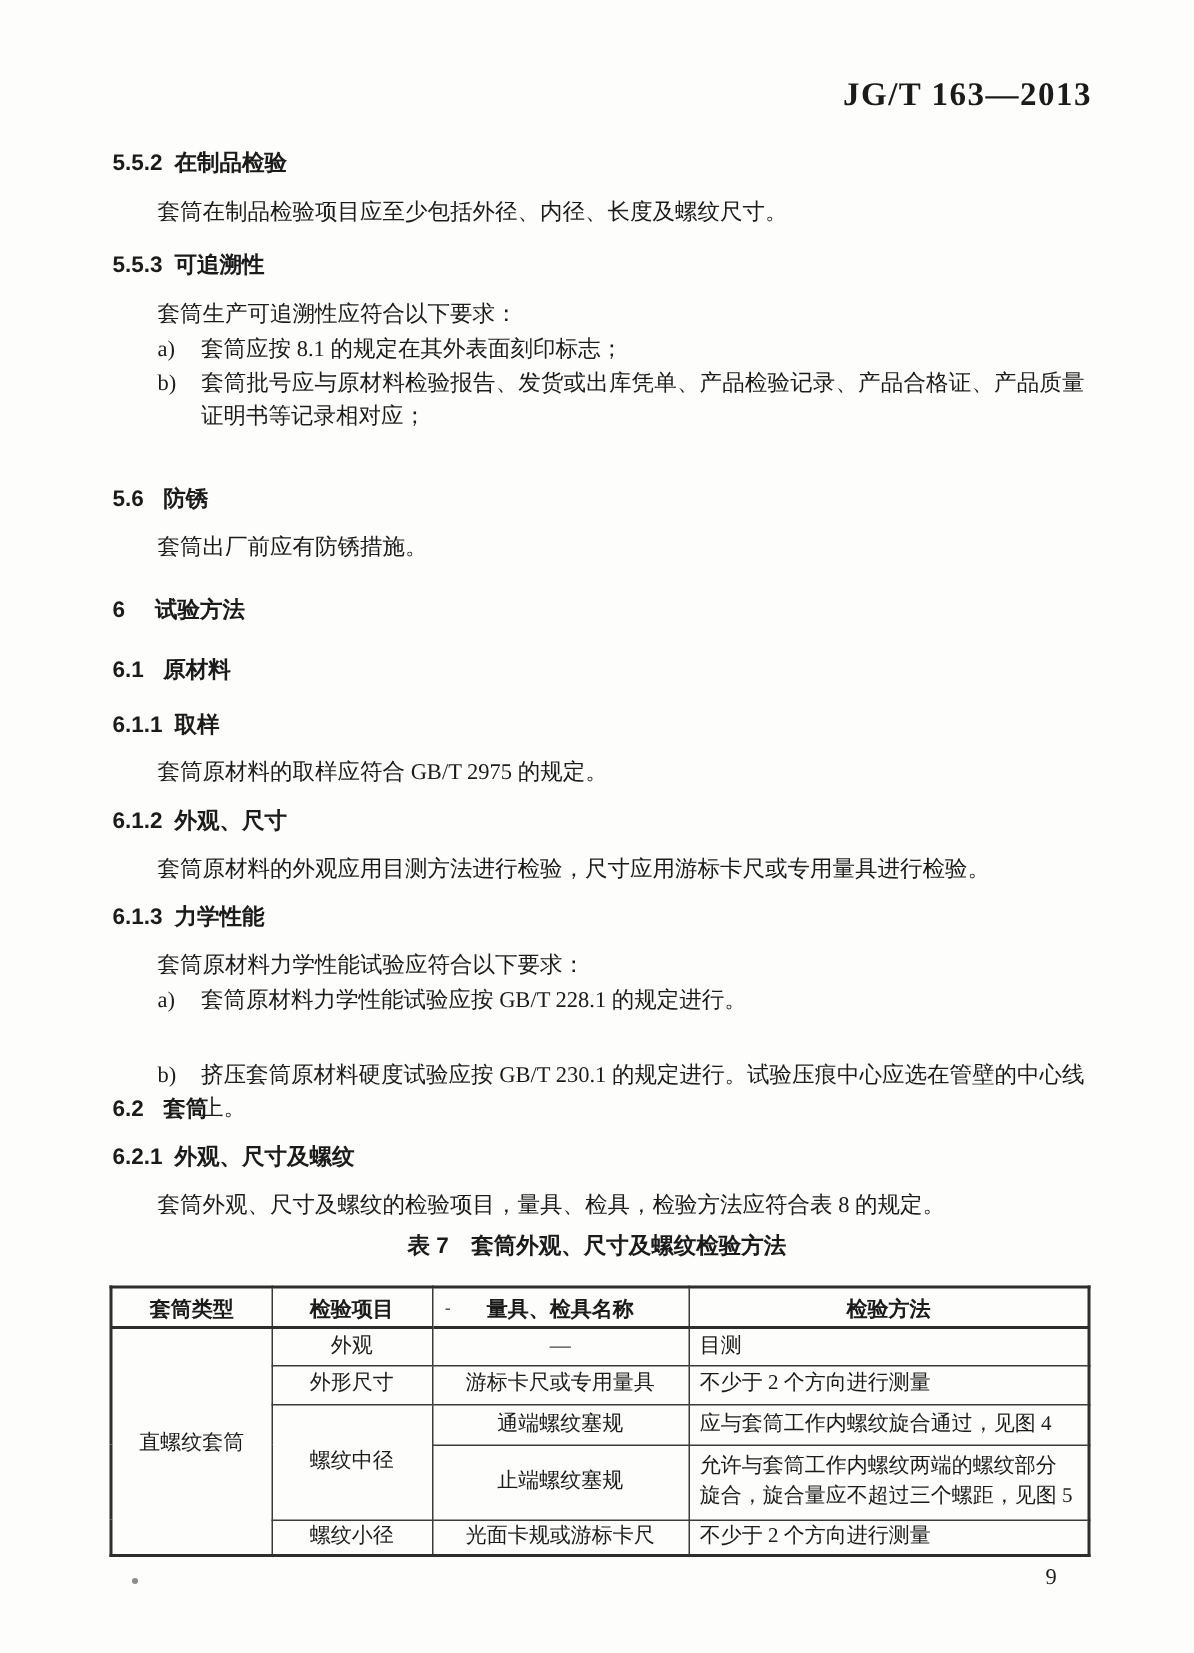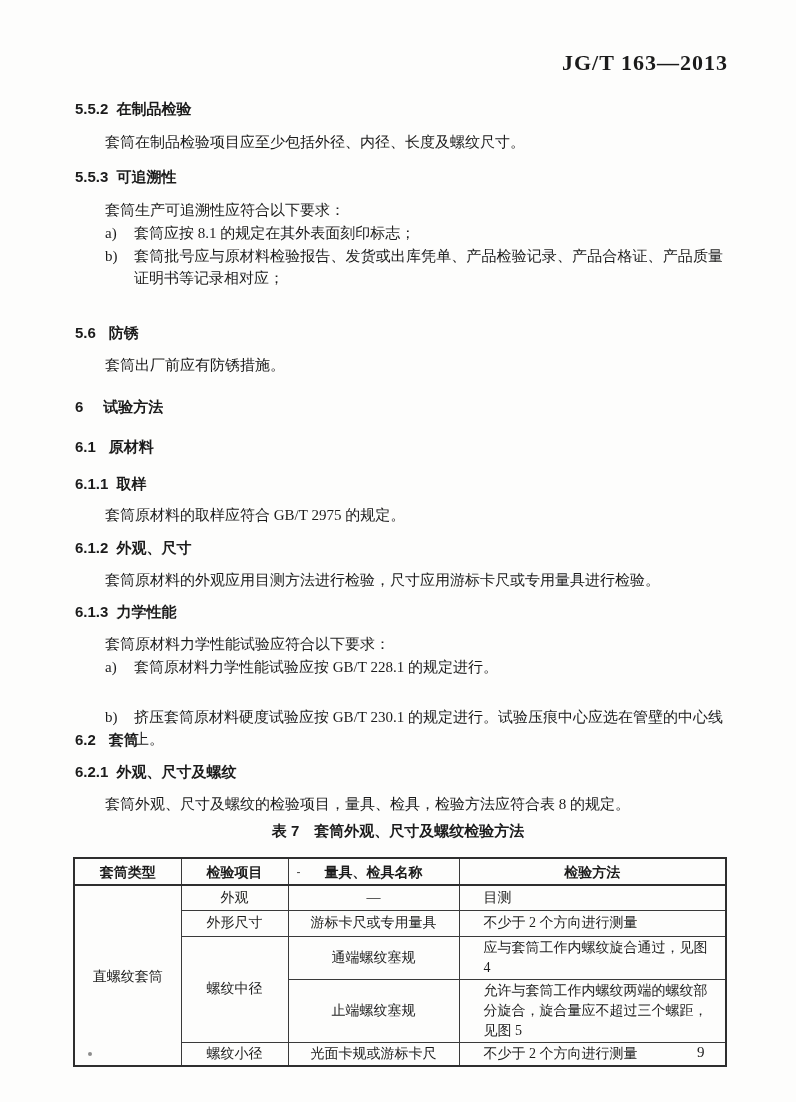--- a/index.html
+++ b/index.html
@@ -83,21 +83,21 @@
     border-bottom:2px solid #2e2e2e;
     position:relative;
     height:23px;
   }
   td.type-cell{
     font-family:"Liberation Sans","DejaVu Sans",sans-serif;
     font-weight:bold;
   }
   table.t7 td.method{
     text-align:left;
-    padding-left:24px;
+    padding-left:7px;
     padding-right:8px;
   }
   .artifact-dash{
     position:absolute;
     left:8px;top:50%;
     transform:translateY(-50%);
     font-weight:normal;
     font-size:12px;
     color:#444;
   }

